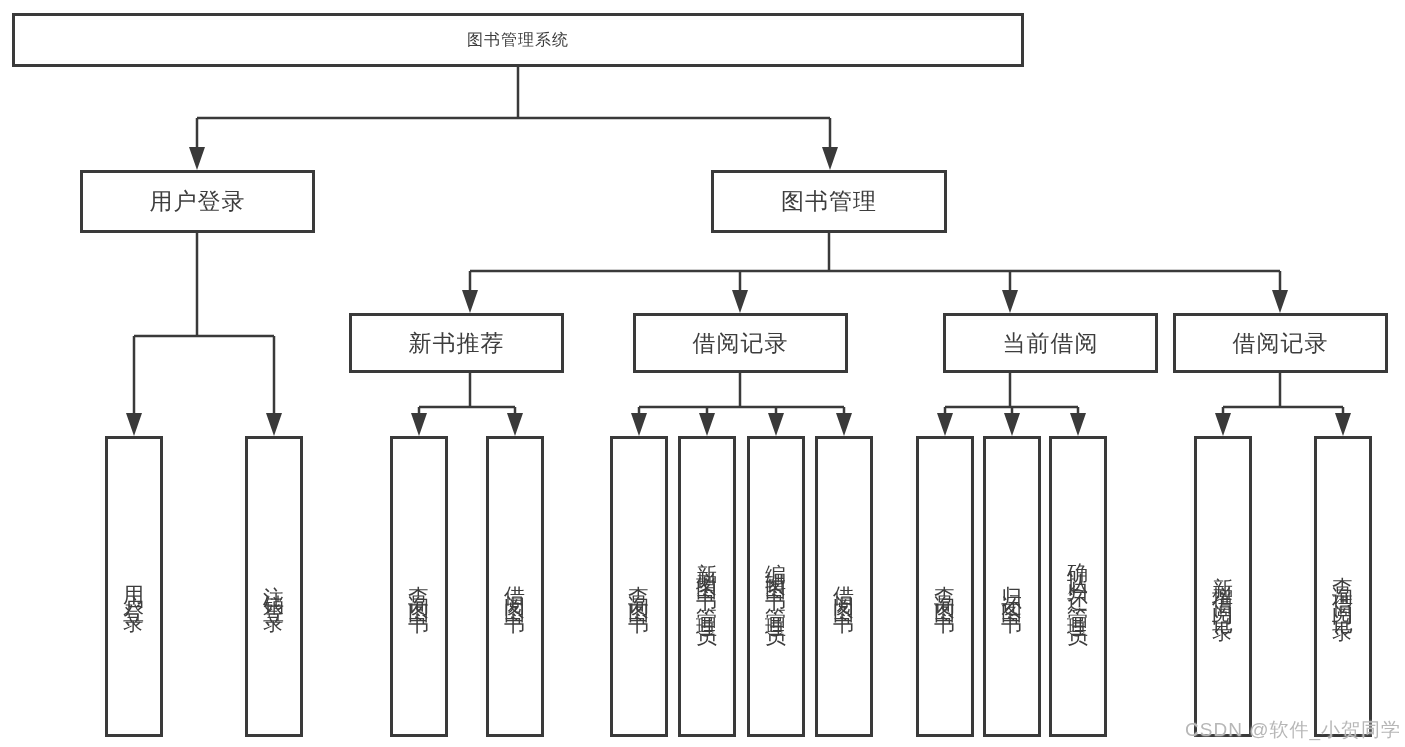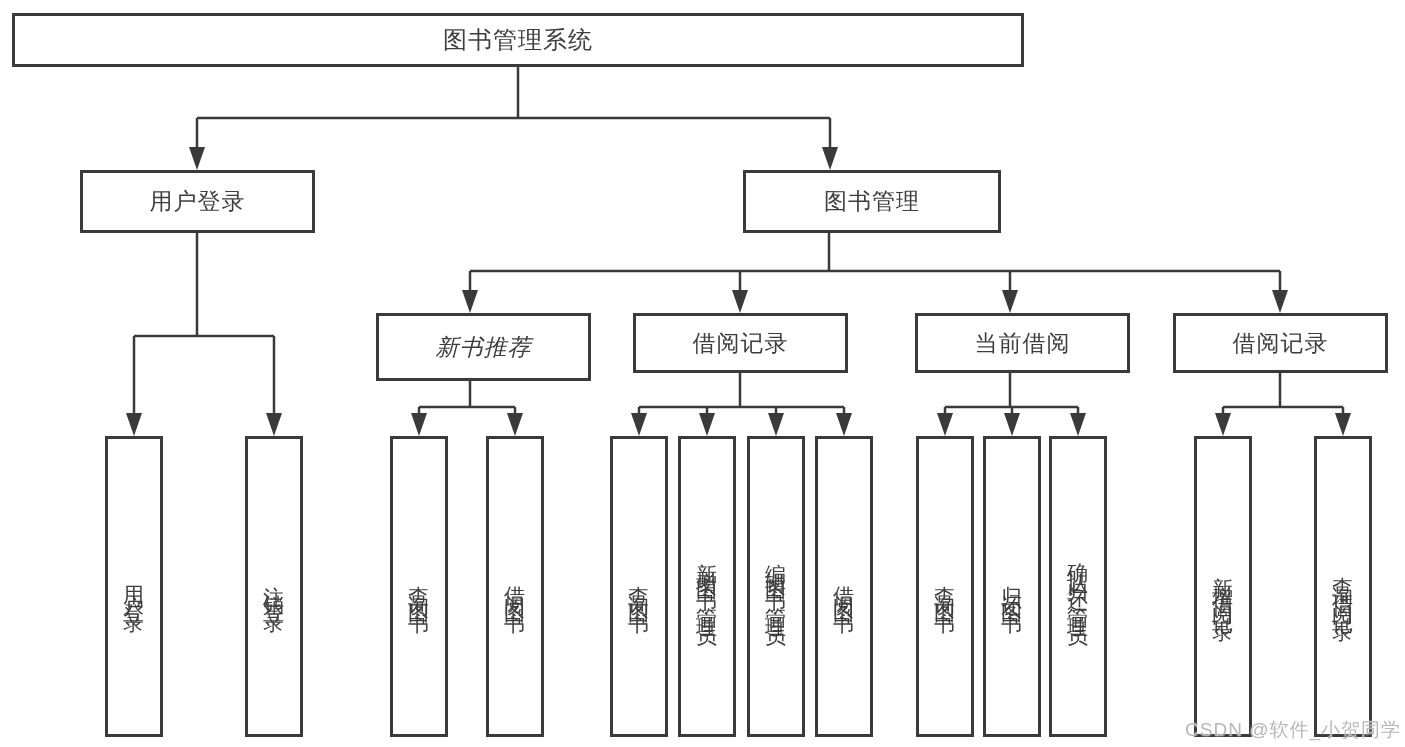--- a/index.html
+++ b/index.html
@@ -30,21 +30,21 @@
     display: flex;
     align-items: center;
     justify-content: center;
     color: #3d3d3d;
   }
   .hbox {
     font-size: 23px;
     letter-spacing: 1px;
   }
   .root-box {
-    font-size: 24px;
+    font-size: 16px;
   }
   .vbox {
     font-size: 21px;
   }
   .vbox .vtext {
     writing-mode: vertical-rl;
     text-orientation: mixed;
     letter-spacing: 9px;
     line-height: 1;
     white-space: nowrap;
@@ -131,31 +131,31 @@
     </g>
   </svg>
 
   <div class="box hbox root-box" style="left:12px; top:13px; width:1012px; height:54px;">
     <span>图书管理系统</span>
   </div>
 
   <div class="box hbox" style="left:80px; top:170px; width:235px; height:63px;">
     <span>用户登录</span>
   </div>
-  <div class="box hbox" style="left:711px; top:170px; width:258px; height:63px;margin-left:32px;">
+  <div class="box hbox" style="left:711px; top:170px; width:236px; height:63px;">
     <span>图书管理</span>
   </div>
 
-  <div class="box hbox" style="left:376px; top:313px; width:215px; height:68px;font-style:italic;">
+  <div class="box hbox" style="left:349px; top:313px; width:215px; height:60px;">
     <span>新书推荐</span>
   </div>
   <div class="box hbox" style="left:633px; top:313px; width:215px; height:60px;">
     <span>借阅记录</span>
   </div>
-  <div class="box hbox" style="left:915px; top:313px; width:215px; height:60px;">
+  <div class="box hbox" style="left:943px; top:313px; width:215px; height:60px;">
     <span>当前借阅</span>
   </div>
   <div class="box hbox" style="left:1173px; top:313px; width:215px; height:60px;">
     <span>借阅记录</span>
   </div>
 
   <div class="box vbox" style="left:105px; top:436px; width:58px; height:301px;">
     <span class="vtext">用户登录</span>
   </div>
   <div class="box vbox" style="left:245px; top:436px; width:58px; height:301px;">

